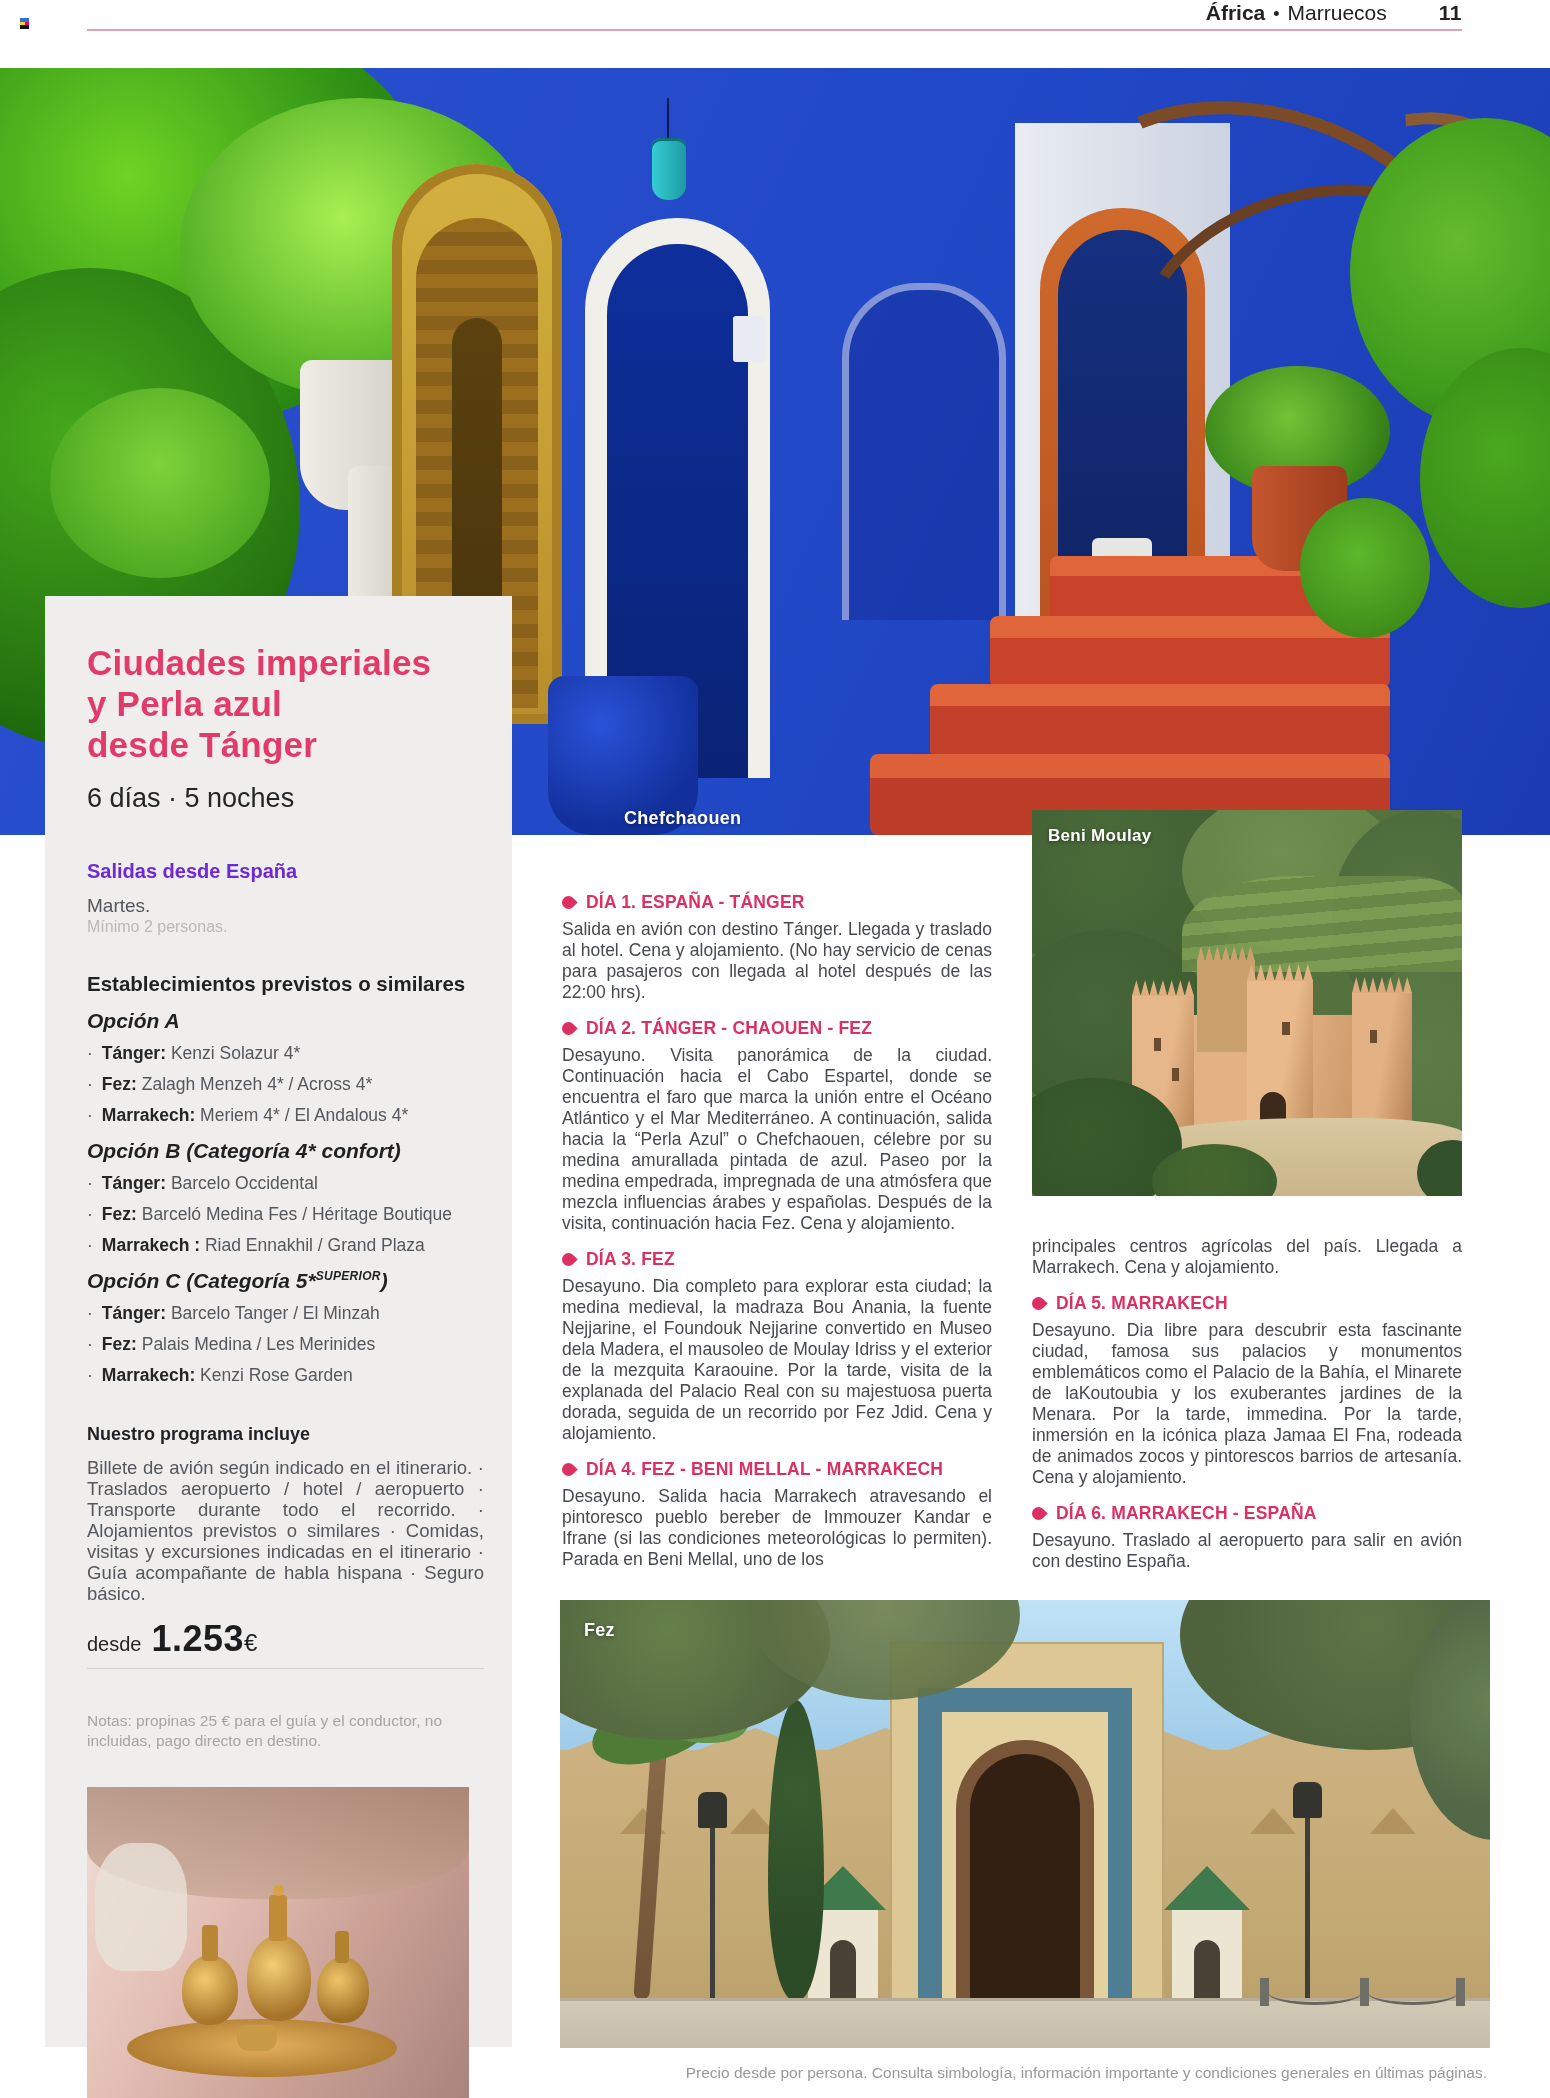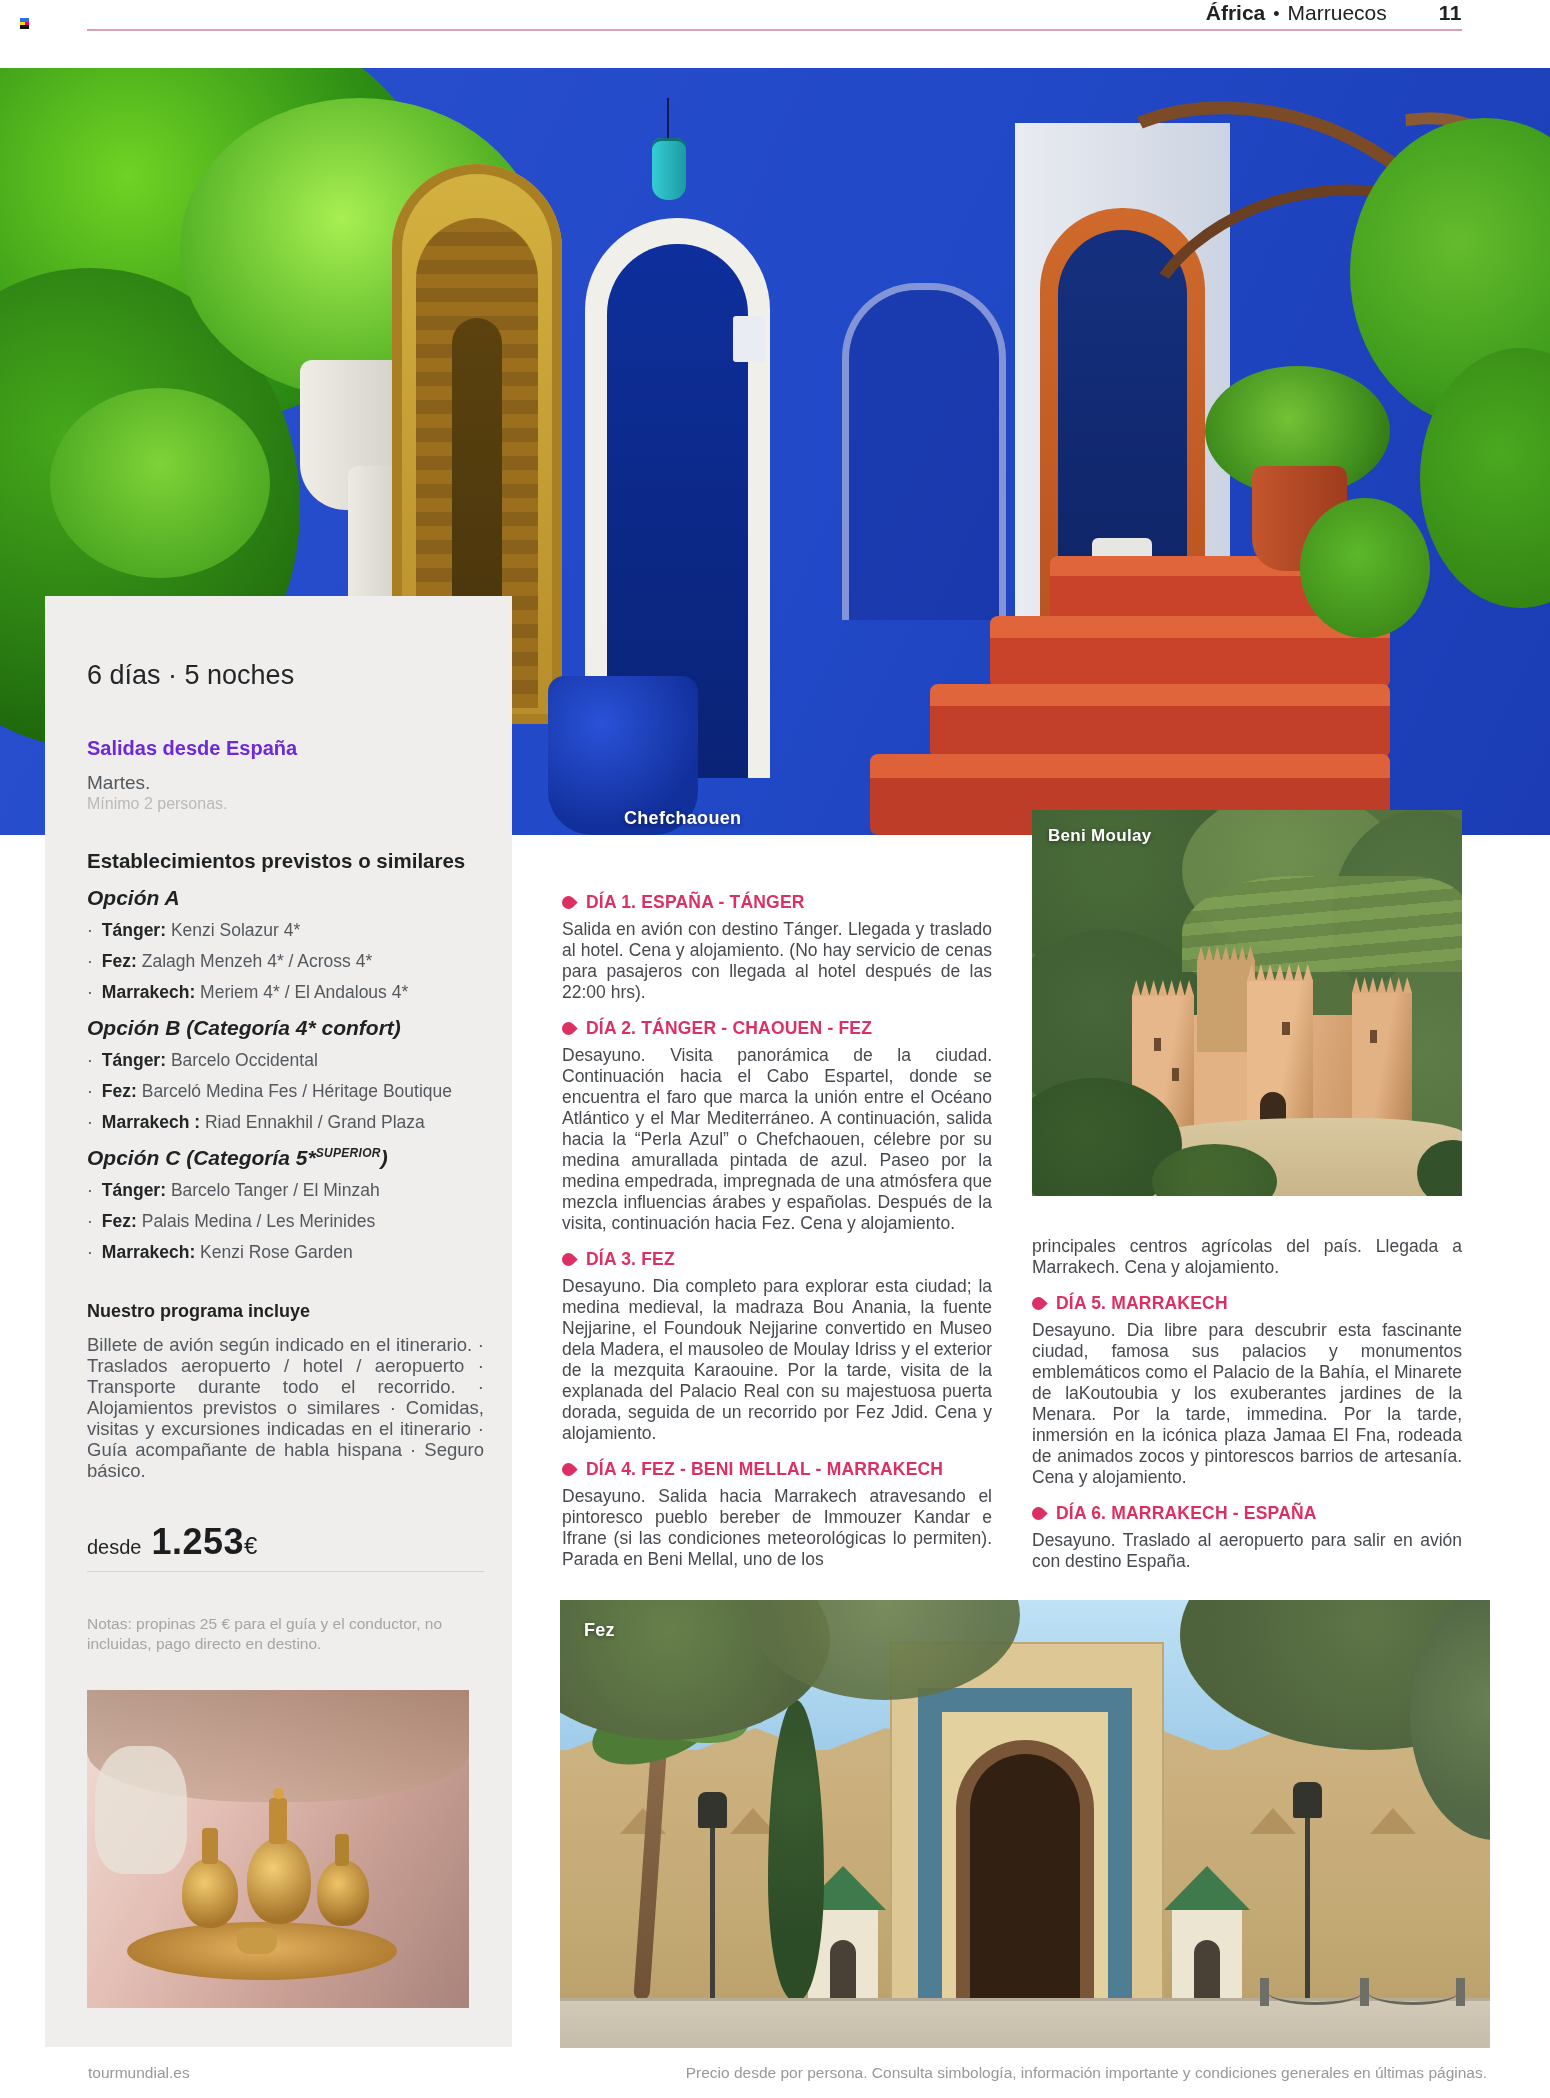--- a/index.html
+++ b/index.html
@@ -37,21 +37,21 @@
   .martes{margin-top:12px;font-size:19px;color:#54585d;}
   .minimo{margin-top:1px;font-size:16px;color:#b9b9b7;}
   .h-e{margin-top:36px;font-size:20.5px;font-weight:bold;color:#1f2123;}
   .opt{margin-top:13px;font-size:21px;font-weight:bold;font-style:italic;color:#1f2123;}
   .opt .sup{font-size:12px;vertical-align:super;letter-spacing:.3px;}
   .hrow{margin-top:10px;font-size:17.5px;color:#54585d;white-space:nowrap;}
   .hrow .bullet{color:#54585d;margin-right:9px;}
   .hrow .city{font-weight:bold;color:#232527;}
   .h-p{margin-top:38px;font-size:18px;font-weight:bold;color:#1f2123;}
   .prog{margin:12px 0 0 0;font-size:18.5px;line-height:21px;color:#54585d;text-align:justify;}
-  .price{margin-top:40px;display:flex;align-items:baseline;}
+  .price{margin-top:14px;display:flex;align-items:baseline;}
   .price .desde{font-size:20px;color:#232527;margin-right:10px;}
   .price .amount{font-size:36px;font-weight:800;color:#1c1d1f;letter-spacing:.5px;}
   .price .euro{font-size:24px;color:#1c1d1f;}
   .price-rule{margin-top:8px;height:1px;background:#d6d4d1;width:100%;}
   .notes{margin:42px 0 0 0;font-size:15.5px;line-height:20px;color:#a5a5a3;}
   
   .col{position:absolute;width:430px;z-index:4;}
   .col2{left:562px;top:892px;}
   .col3{left:1032px;top:810px;}
   .day-h{display:flex;align-items:center;margin:0 0 6px 0;}
@@ -131,20 +131,25 @@
     <div style="left:1130px;top:120px;width:360px;height:260px;border:11px solid transparent;border-top-color:#6a3f22;border-radius:50%;transform:rotate(-14deg);"></div>
     <div style="left:1230px;top:20px;width:260px;height:380px;border:12px solid transparent;border-top-color:#8a5a33;border-radius:50%;transform:rotate(42deg);"></div>
 
     <div class="blob" style="left:1350px;top:50px;width:270px;height:310px;background:radial-gradient(circle at 40% 40%,#64bb2c,#3f9c1c 60%,#246d0d);"></div>
     <div class="blob" style="left:1420px;top:280px;width:200px;height:260px;background:radial-gradient(circle at 40% 40%,#4aa81f,#2e7d12);"></div>
     <div class="blob" style="left:1300px;top:430px;width:130px;height:140px;background:radial-gradient(circle at 45% 40%,#5cb82a,#367f14);"></div>
     <span class="photo-label" style="left:585px;top:740px;font-size:18px;margin-left:39px;">Chefchaouen</span>
   </div>
 
   <aside class="panel">
+    <div class="title">
+      <span>Ciudades imperiales</span>
+      <span>y Perla azul</span>
+      <span>desde Tánger</span>
+    </div>
     <div class="duration">6 días · 5 noches</div>
 
     <div class="h-s">Salidas desde España</div>
     <div class="martes">Martes.</div>
     <div class="minimo">Mínimo 2 personas.</div>
 
     <div class="h-e">Establecimientos previstos o similares</div>
 
     <div class="opt"><span>Opción A</span><span class="sup"></span><span></span></div>
     <div class="hrow"><span class="bullet">·</span><span class="city">Tánger:</span> <span>Kenzi Solazur 4*</span></div>

